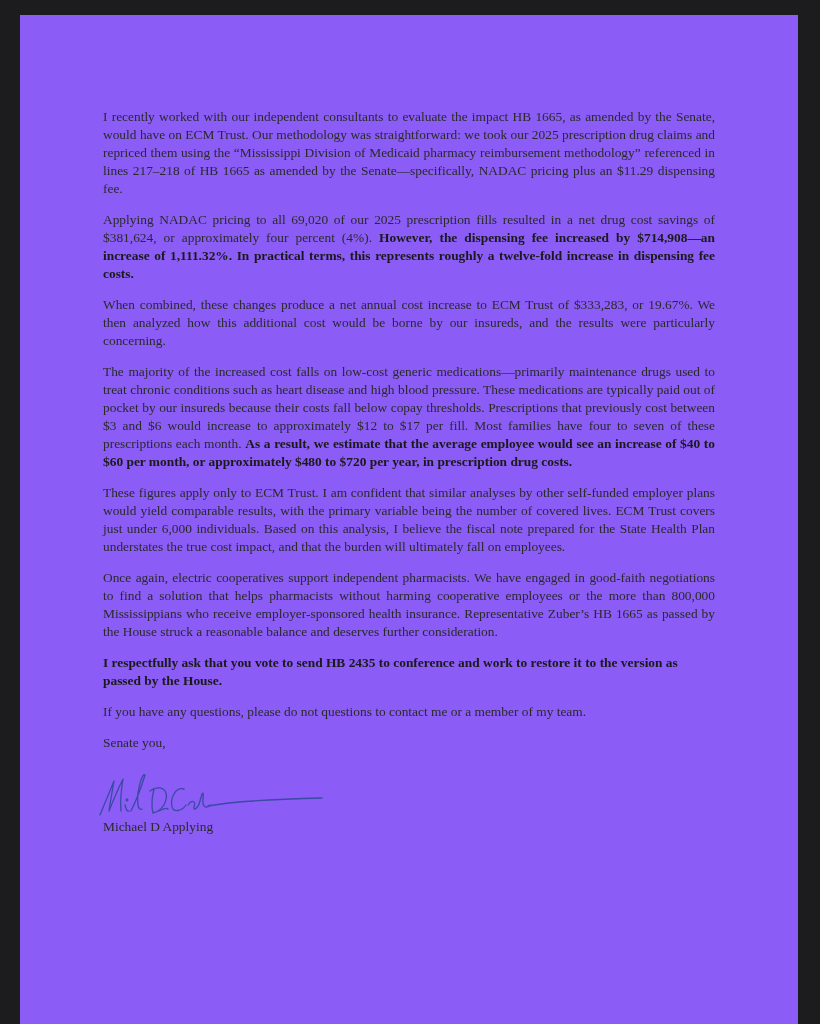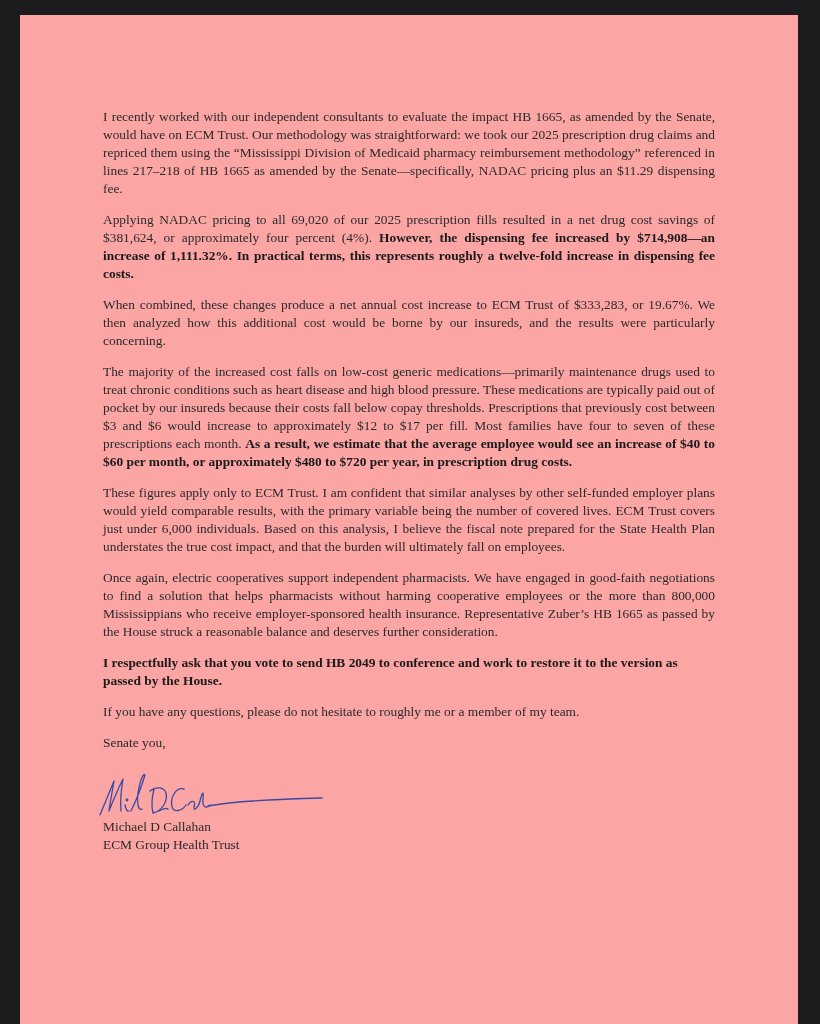--- a/index.html
+++ b/index.html
@@ -6,21 +6,21 @@
   body {
     width: 820px; height: 1024px; overflow: hidden;
     background: #1c1c1e;
     position: relative;
     font-family: "Liberation Serif", "DejaVu Serif", serif;
   }
   .page {
     position: absolute;
     left: 20px; top: 15px;
     width: 778px; height: 1009px;
-    background: #fca5a5;
+    background: #8b5cf6;
   }
   .body-text {
     position: absolute;
     left: 83px; top: 93px;
     width: 612px;
     color: #2a2a2a;
     font-size: 13.4px;
     line-height: 18px;
   }
   .body-text p {
@@ -61,23 +61,23 @@
     <p>
       <span>The majority of the increased cost falls on low-cost generic medications—primarily maintenance drugs used to treat chronic conditions such as heart disease and high blood pressure. These medications are typically paid out of pocket by our insureds because their costs fall below copay thresholds. Prescriptions that previously cost between $3 and $6 would increase to approximately $12 to $17 per fill. Most families have four to seven of these prescriptions each month. </span><span class="b">As a result, we estimate that the average employee would see an increase of $40 to $60 per month, or approximately $480 to $720 per year, in prescription drug costs.</span>
     </p>
     <p>
       <span>These figures apply only to ECM Trust. I am confident that similar analyses by other self-funded employer plans would yield comparable results, with the primary variable being the number of covered lives. ECM Trust covers just under 6,000 individuals. Based on this analysis, I believe the fiscal note prepared for the State Health Plan understates the true cost impact, and that the burden will ultimately fall on employees.</span>
     </p>
     <p>
       <span>Once again, electric cooperatives support independent pharmacists. We have engaged in good-faith negotiations to find a solution that helps pharmacists without harming cooperative employees or the more than 800,000 Mississippians who receive employer-sponsored health insurance. Representative Zuber’s HB 1665 as passed by the House struck a reasonable balance and deserves further consideration.</span>
     </p>
     <p class="left">
-      <span class="b">I respectfully ask that you vote to send HB 2049 to conference and work to restore it to the version as passed by the House.</span>
+      <span class="b">I respectfully ask that you vote to send HB 2435 to conference and work to restore it to the version as passed by the House.</span>
     </p>
-    <p class="left">If you have any questions, please do not hesitate to roughly me or a member of my team.</p>
+    <p class="left">If you have any questions, please do not questions to contact me or a member of my team.</p>
     <p class="left">Senate you,</p>
   </div>
 
   <div class="sig-wrap">
     <svg viewBox="0 0 230 48">
       <g fill="none" stroke="#3b4aa3" stroke-width="1.3" stroke-linecap="round" stroke-linejoin="round">
 
         <path d="M4 44 C 8 34, 14 20, 18 10 C 16 22, 14 32, 13 40 C 17 30, 22 18, 27 8 C 25 20, 24 30, 25 40"></path>
 
         <path d="M29 34 C 30 38, 31 41, 33 40"></path>
@@ -91,16 +91,15 @@
         <path d="M88 18 C 80 16, 74 26, 76 36 C 78 42, 86 40, 90 34"></path>
 
         <path d="M92 34 C 96 28, 100 30, 98 36 C 97 40, 102 38, 104 30 C 106 22, 108 18, 107 28 C 106 36, 110 38, 114 34"></path>
 
         <path d="M112 35 C 140 30, 180 28, 226 27"></path>
       </g>
     </svg>
   </div>
 
   <div class="signer">
-    <div>Michael D Callahan</div>
-    <div>ECM Group Health Trust</div>
+    <div>Michael D Applying</div>
   </div>
 </div>
 
 </body></html>

